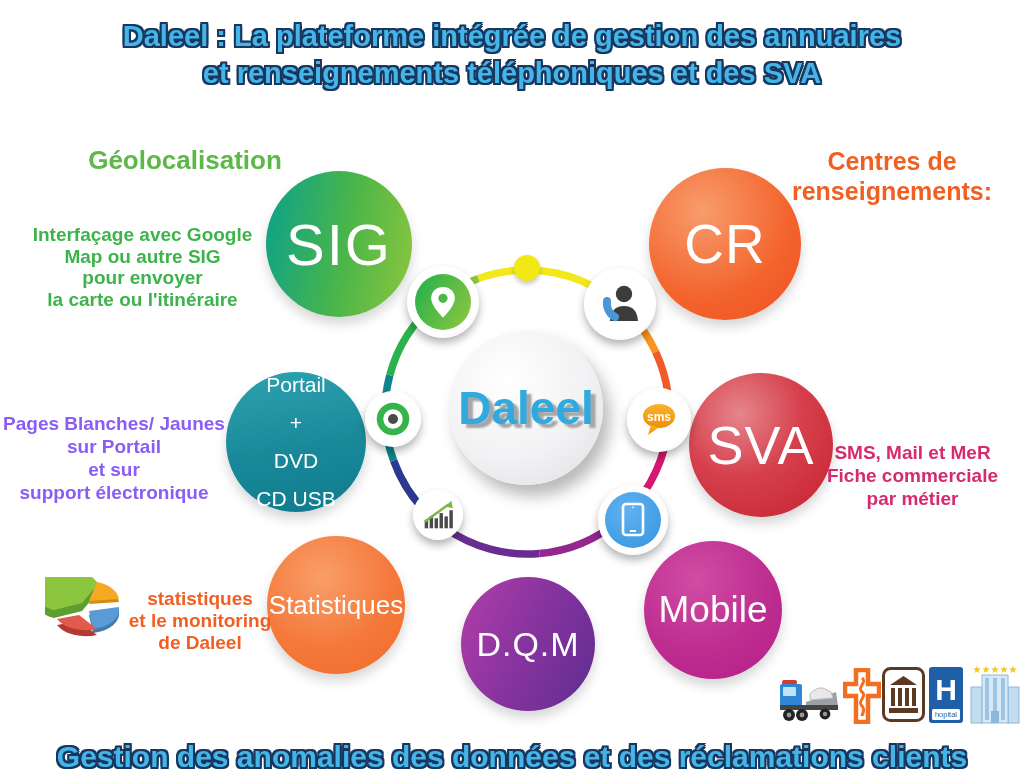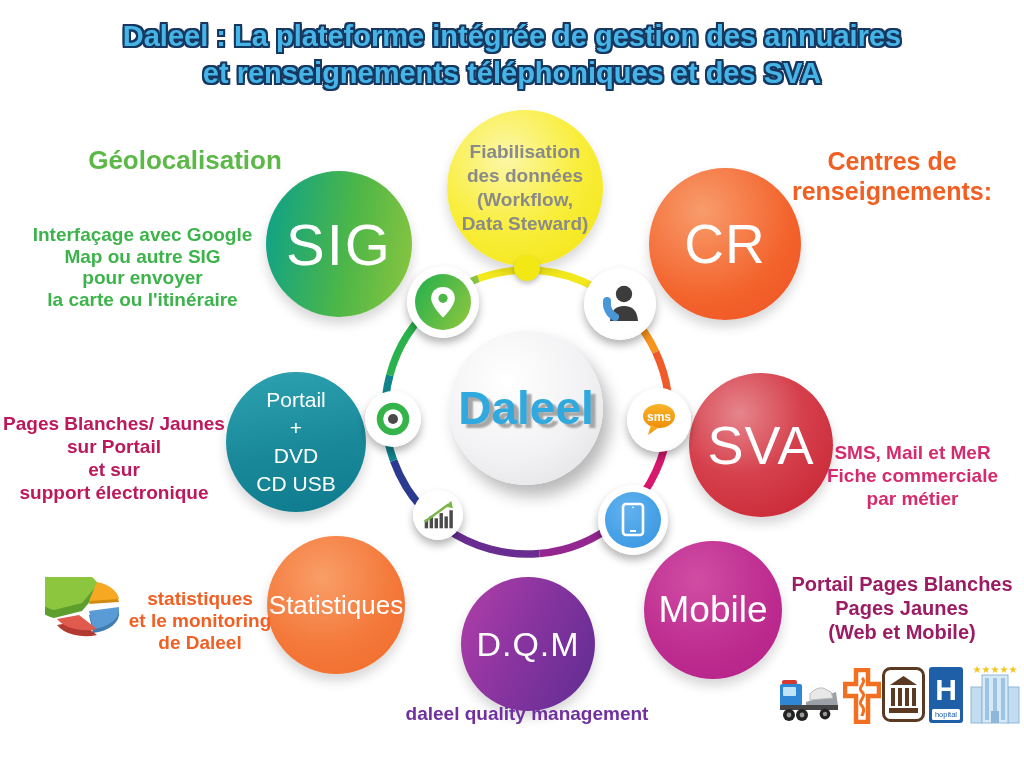--- a/index.html
+++ b/index.html
@@ -20,21 +20,21 @@
   
   .circle{position:absolute;border-radius:50%;display:flex;align-items:center;justify-content:center;
           text-align:center;color:#fff;box-shadow:0 7px 12px rgba(0,0,0,.16);}
   .c-fiab{left:447px;top:110px;width:156px;height:156px;
           background:radial-gradient(circle at 38% 30%,#FCF7A8 0%,#F9EE3C 50%,#F2E40D 100%);
           color:#8A8A8A;font-size:19px;font-weight:bold;line-height:24px;}
   .c-sig{left:266px;top:171px;width:146px;height:146px;font-size:58px;letter-spacing:2px;
          background:linear-gradient(100deg,#0AA18C 0%,#4CB648 55%,#8DC63F 100%);}
   .c-cr{left:649px;top:168px;width:152px;height:152px;font-size:55px;letter-spacing:1px;
         background:radial-gradient(circle at 35% 28%,#F89C6C 0%,#F3632C 60%,#EF5122 100%);}
-  .c-portail{left:226px;top:372px;width:140px;height:140px;font-size:21px;line-height:28px;
+  .c-portail{left:226px;top:372px;width:140px;height:140px;font-size:21px;line-height:38px;
         background:linear-gradient(170deg,#2EA2B0 0%,#19899A 55%,#0E7B8D 100%);}
   .c-sva{left:689px;top:373px;width:144px;height:144px;font-size:54px;letter-spacing:1px;
         background:radial-gradient(circle at 35% 28%,#E6858C 0%,#D5404C 45%,#C7202F 100%);}
   .c-stat{left:267px;top:536px;width:138px;height:138px;font-size:26px;
         background:radial-gradient(circle at 40% 30%,#F99E68 0%,#F4793B 55%,#F16A28 100%);}
   .c-dqm{left:461px;top:577px;width:134px;height:134px;font-size:34px;letter-spacing:1px;
         background:linear-gradient(115deg,#B23FA8 0%,#8A34A0 45%,#5E2D91 100%);}
   .c-mobile{left:644px;top:541px;width:138px;height:138px;font-size:37px;
         background:radial-gradient(circle at 38% 28%,#D04DA3 0%,#BE2D90 55%,#B31D87 100%);}
   .c-daleel{left:449px;top:331px;width:154px;height:154px;
@@ -53,21 +53,21 @@
   .yellow-dot{left:514px;top:255px;width:26px;height:26px;border-radius:50%;background:#F2E813;
               box-shadow:0 3px 5px rgba(0,0,0,.22);}
 
   
   .note{position:absolute;font-weight:bold;text-align:center;}
   .t-geo{left:30px;top:145px;width:310px;font-size:26px;color:#5CB847;}
   .t-signote{left:5px;top:224px;width:275px;font-size:19px;line-height:21.5px;color:#3DB44B;}
   .t-cr{left:772px;top:146px;width:240px;font-size:25px;line-height:30px;color:#F15F22;}
   .t-svah{left:805px;top:340px;width:215px;font-size:25px;line-height:30px;color:#D62A6E;}
   .t-svan{left:810px;top:441px;width:205px;font-size:19px;line-height:23px;color:#D62A6E;}
-  .t-portailn{left:0px;top:412px;width:228px;font-size:19px;line-height:23px;color:#be185d;}
+  .t-portailn{left:0px;top:412px;width:228px;font-size:19px;line-height:23px;color:#8b5cf6;}
   .t-stats{left:105px;top:588px;width:190px;font-size:19px;line-height:22px;color:#F15F22;}
   .t-mobilen{left:788px;top:572px;width:228px;font-size:20px;line-height:24px;color:#9C1C64;}
   .t-dqmcap{left:377px;top:703px;width:300px;font-size:19px;color:#7030A0;}
 </style>
 </head>
 <body>
 
 <div class="stage">
 
   <div class="abs main-title outlined pre">Daleel : La plateforme intégrée de gestion des annuaires
@@ -81,26 +81,20 @@
       <path d="M289.8,174.7 A142,142 0 0 1 241.3,258.8" stroke="#D6186E"></path>
       <path d="M241.3,258.8 A142,142 0 0 1 162.4,291.5" stroke="#93278F"></path>
       <path d="M162.4,291.5 A142,142 0 0 1 68.5,266.3" stroke="#692D91"></path>
       <path d="M68.5,266.3 A142,142 0 0 1 16.6,198.6" stroke="#2B3990"></path>
       <path d="M16.6,198.6 A142,142 0 0 1 12.8,113.2" stroke="#11838C"></path>
       <path d="M12.8,113.2 A142,142 0 0 1 58.7,41.2" stroke="#2BB24C"></path>
       <path d="M58.7,41.2 A142,142 0 0 1 101.4,16.5" stroke="#8DC63F"></path>
     </g>
   </svg>
 
-  <div class="circle c-fiab">
-    <span class="pre">Fiabilisation
-des données
-(Workflow,
-Data Steward)</span>
-  </div>
   <div class="circle c-sig">
     <span>SIG</span>
   </div>
   <div class="circle c-cr">
     <span>CR</span>
   </div>
   <div class="circle c-portail">
     <span class="pre">Portail
 +
 DVD
@@ -198,24 +192,20 @@
   <div class="note t-svan pre">SMS, Mail et MeR
 Fiche commerciale
 par métier</div>
   <div class="note t-portailn pre">Pages Blanches/ Jaunes
 sur Portail
 et sur
 support électronique</div>
   <div class="note t-stats pre">statistiques
 et le monitoring
 de Daleel</div>
-  <div class="note t-mobilen pre">Portail Pages Blanches
-Pages Jaunes
-(Web et Mobile)</div>
-  <div class="note t-dqmcap center-text">daleel quality management</div>
 
   <svg class="abs" style="left:45px;top:577px;" width="78" height="70" viewBox="0 0 78 70">
     <path d="M37,30 L53,11 A33,21 0 1 0 9,37 Z" fill="#5E9E2E" transform="translate(0,4)"></path>
     <path d="M37,26 L53,7 A33,21 0 1 0 9,33 Z" fill="#8CC63F"></path>
     <path d="M44,24 L52,5 A32,20 0 0 1 74,22 Z" fill="#D18A12" transform="translate(0,3)"></path>
     <path d="M44,24 L52,5 A32,20 0 0 1 74,22 Z" fill="#F7A823"></path>
     <path d="M44,34 L74,30 A30,20 0 0 1 48,52 Z" fill="#3F7CB0" transform="translate(0,4)"></path>
     <path d="M44,34 L74,30 A30,20 0 0 1 48,52 Z" fill="#5B9BD5"></path>
     <path d="M34,38 L52,52 A32,20 0 0 1 12,42 Z" fill="#B23A30" transform="translate(0,6)"></path>
     <path d="M34,38 L52,52 A32,20 0 0 1 12,42 Z" fill="#E05A4E"></path>
@@ -262,14 +252,15 @@
     <text x="29" y="10" text-anchor="middle" font-size="10" fill="#F5C518" font-family="DejaVu Sans, sans-serif">★★★★★</text>
     <rect x="5" y="24" width="11" height="36" fill="#C2DCF0" stroke="#8FB8D8"></rect>
     <rect x="42" y="24" width="11" height="36" fill="#C2DCF0" stroke="#8FB8D8"></rect>
     <rect x="16" y="12" width="26" height="48" fill="#D7E9F7" stroke="#8FB8D8"></rect>
     <rect x="19" y="15" width="4" height="42" fill="#9CC4E4"></rect>
     <rect x="27" y="15" width="4" height="42" fill="#9CC4E4"></rect>
     <rect x="35" y="15" width="4" height="42" fill="#9CC4E4"></rect>
     <rect x="25" y="48" width="8" height="12" fill="#8FB8D8"></rect>
   </svg>
 
+  <div class="abs footer-title outlined">Gestion des anomalies des données et des réclamations clients</div>
 
 </div>
 
 </body></html>

